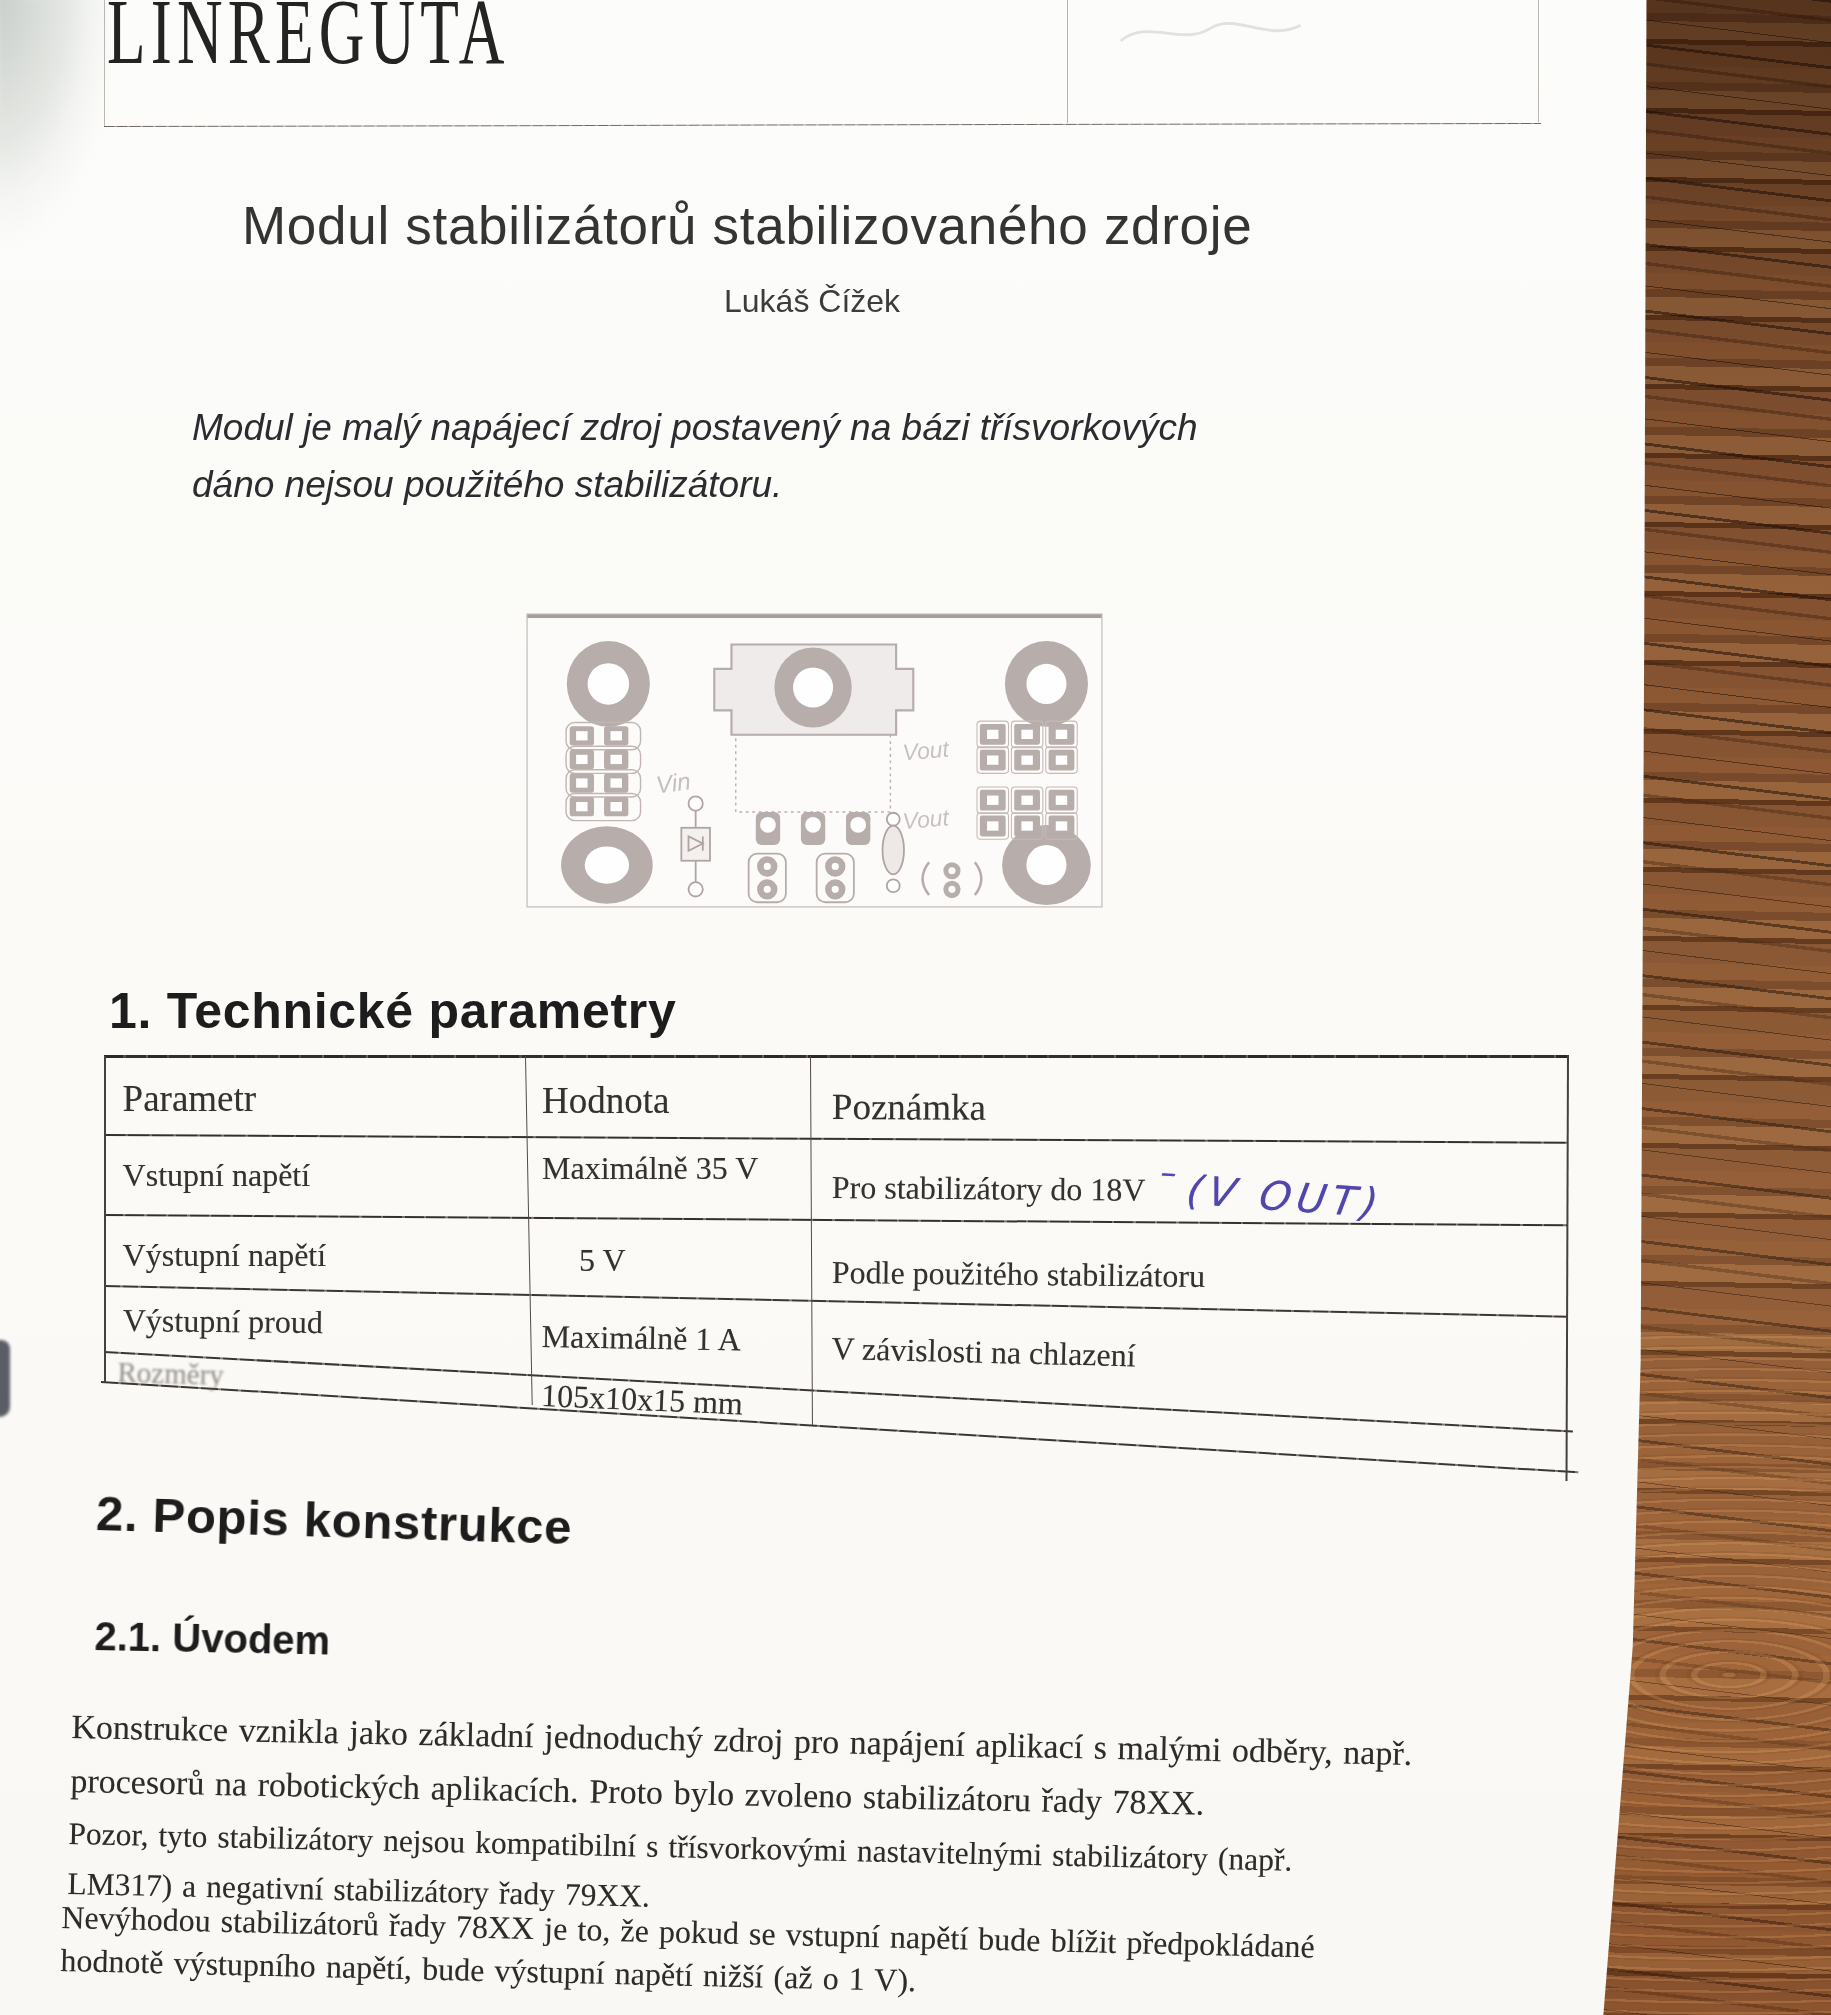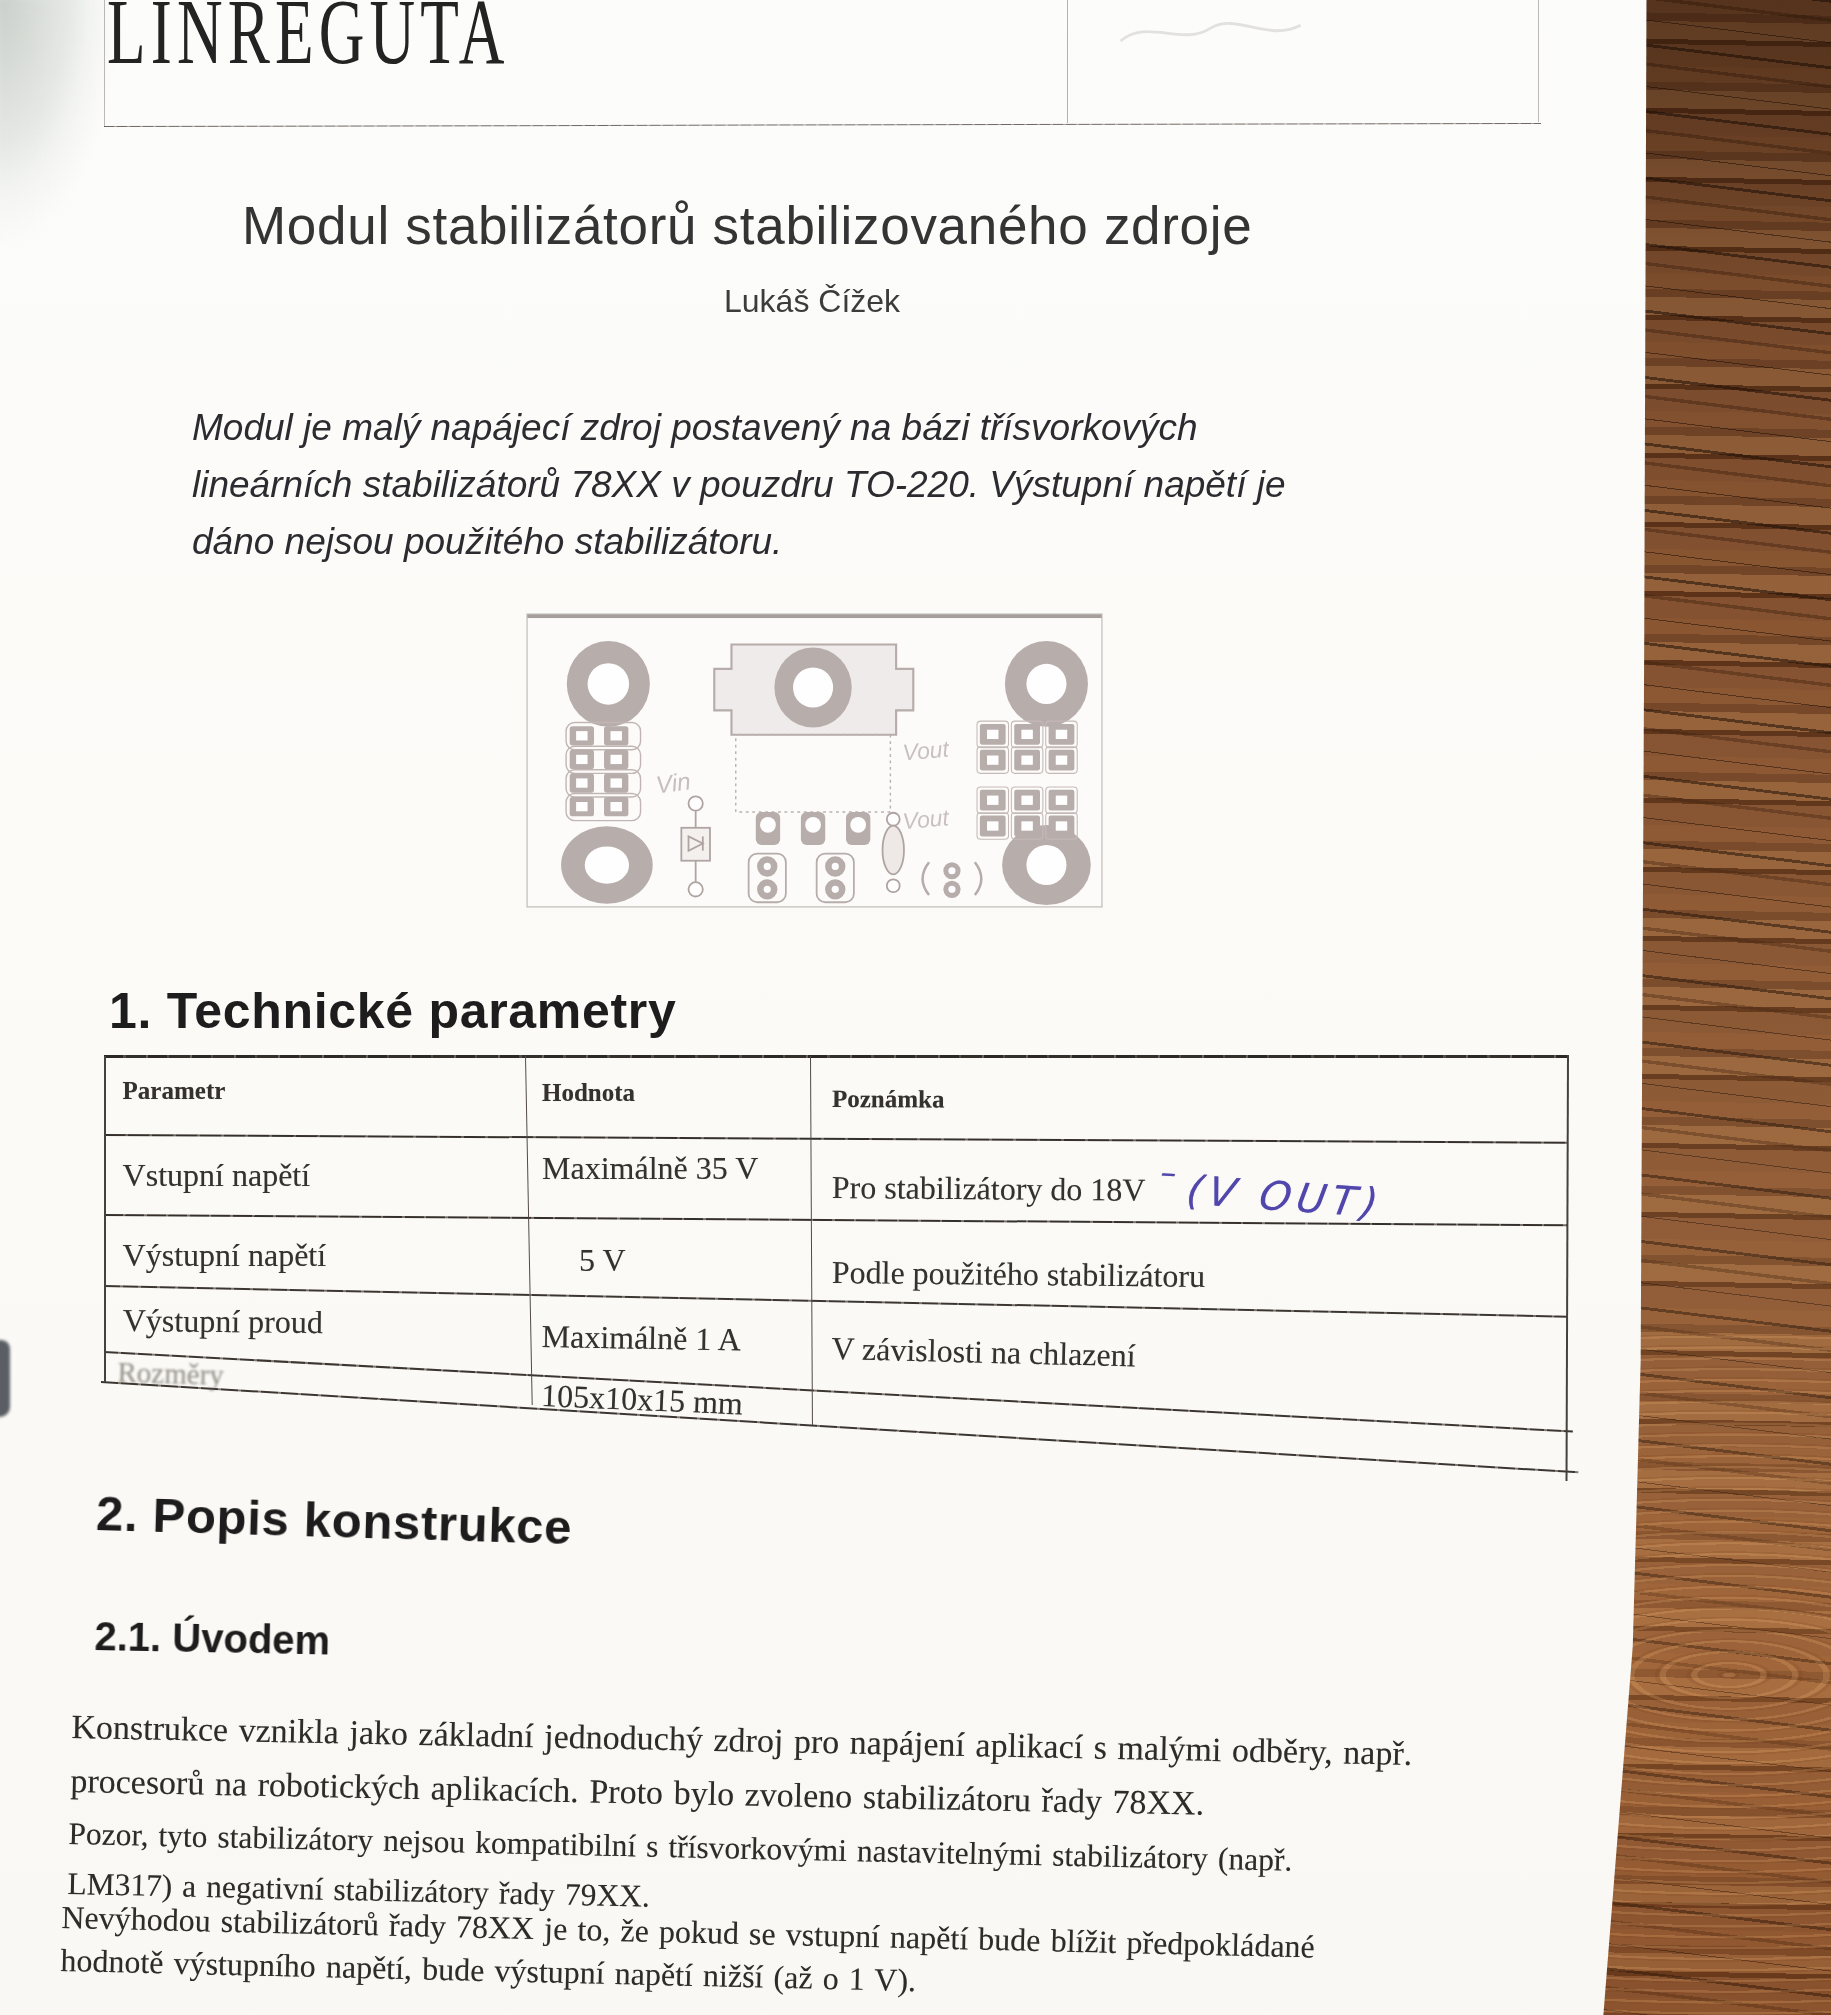--- a/index.html
+++ b/index.html
@@ -100,21 +100,21 @@
       background:repeating-linear-gradient(90deg,#3b3632 0 17px,#84786e 17px 20px);}
   .v0{left:0;top:1.4px;width:2.1px;height:326px;background:#47413c;}
   .v1{left:421px;top:1.4px;width:1.4px;height:349px;transform:rotate(-1.1deg);transform-origin:top center;background:#524b45;}
   .v2{left:706px;top:1.4px;width:1.4px;height:369px;transform:rotate(-0.3deg);transform-origin:top center;background:#524b45;}
   .v3{left:1463px;top:0;width:2.1px;height:426px;transform:rotate(0.2deg);transform-origin:top center;background:#47413c;}
   .cell{
     position:absolute;font-family:"Liberation Serif",serif;font-size:32px;
     color:#35312d;white-space:nowrap;transform-origin:left top;
     text-shadow:0 0 0.7px rgba(50,45,40,.35);
   }
-  .cell.hdr{font-weight:bold;font-size:25px;}
+  .cell.hdr{font-weight:normal;font-size:37px;}
   .cell.faded{color:rgba(125,118,108,.55);filter:blur(0.9px);font-size:29px;}
   .hw{
     position:absolute;left:1060px;top:99px;white-space:nowrap;
     transform:rotate(4deg) skewX(-6deg);transform-origin:left top;
     font-family:"DejaVu Sans",sans-serif;font-style:italic;color:#5046ab;
     text-shadow:0 0 0.7px rgba(80,70,171,.5);
   }
   .hw .dash{font-size:31.5px;vertical-align:18.6px;letter-spacing:0;}
   .hw .txt{font-size:40px;letter-spacing:5.7px;margin-left:10px;}
   .para{position:absolute;transform-origin:left top;}
@@ -148,21 +148,20 @@
     <div class="hline"></div>
     <svg class="scribble" width="215" height="50" viewBox="0 0 300 70">
       <path d="M6,42 C42,10 92,50 132,24 C168,2 212,44 258,20" stroke="#cdccc8" stroke-width="4" fill="none"></path>
     </svg>
 
     <div class="title">Modul stabilizátorů stabilizovaného zdroje</div>
     <div class="author">Lukáš Čížek</div>
 
     <div class="intro">
       <div>Modul je malý napájecí zdroj postavený na bázi třísvorkových</div>
-      <div>lineárních stabilizátorů 78XX v pouzdru TO-220. Výstupní napětí je</div>
       <div>dáno nejsou použitého stabilizátoru.</div>
     </div>
 
     <svg class="pcb" viewBox="0 0 806 412">
       <rect x="1.5" y="1.5" width="803" height="409" fill="#fdfcfb" stroke="#c8c3c0" stroke-width="2"></rect>
       <rect x="2" y="2" width="802" height="5" fill="#8b817d" opacity=".8"></rect>
 
       <g fill="#b4a9a7">
         <ellipse cx="115" cy="99" rx="58" ry="60"></ellipse>
         <ellipse cx="727" cy="99" rx="58" ry="60"></ellipse>

